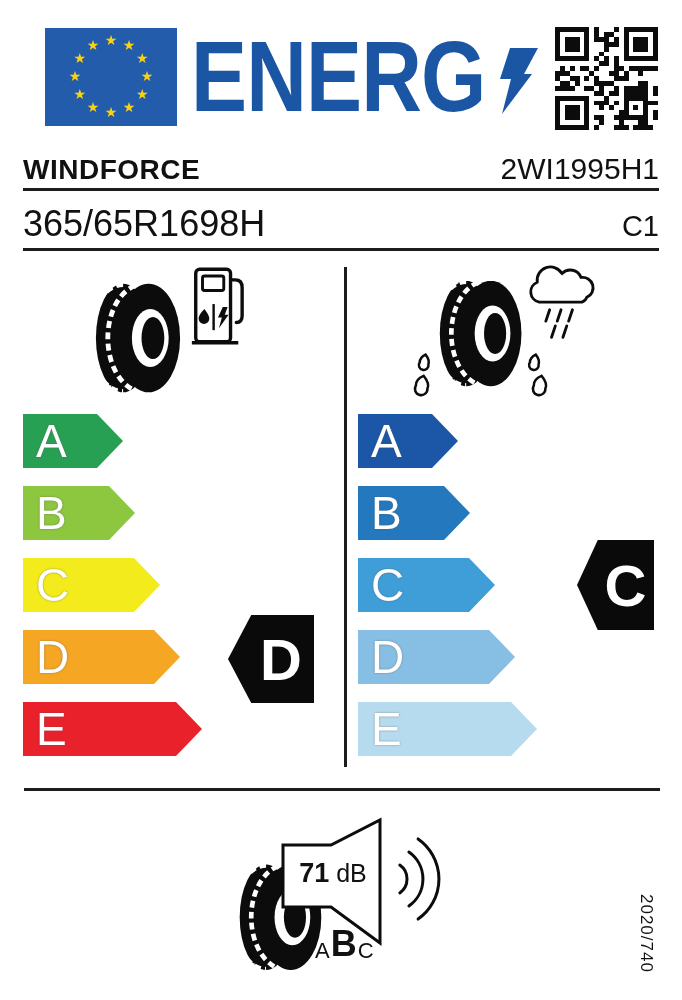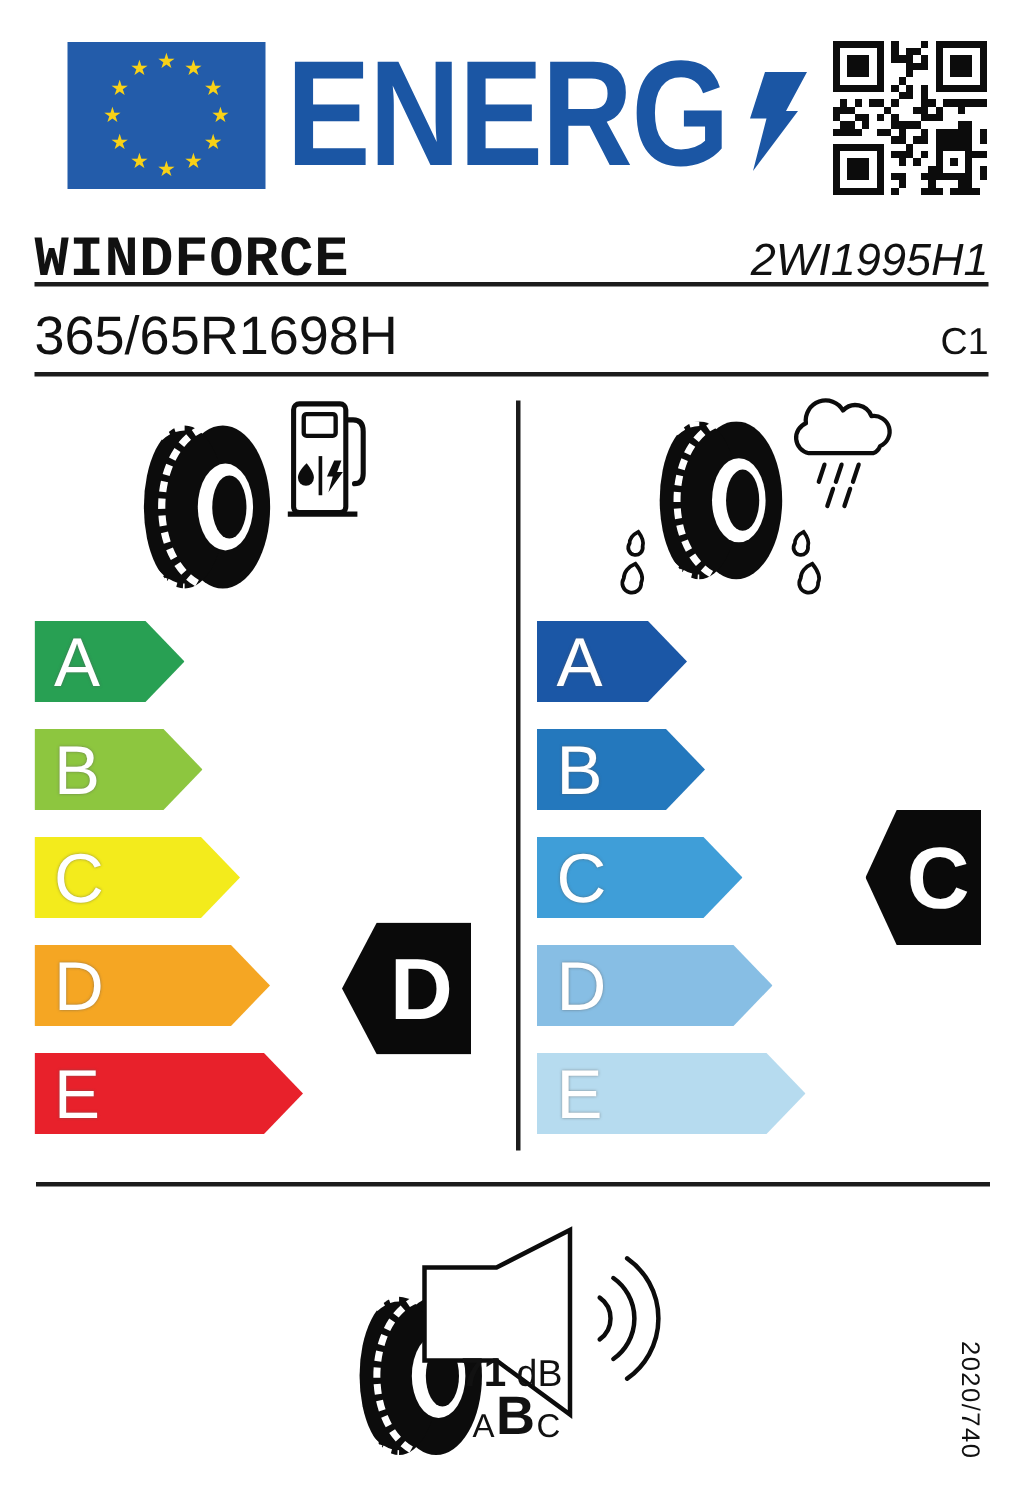--- a/index.html
+++ b/index.html
@@ -10,25 +10,25 @@
   .eu-flag{position:absolute;left:45px;top:28px;width:132px;height:98px;background:#235caa;}
   .eu-flag .star{position:absolute;color:#f8d117;font-size:14px;line-height:14px;width:14px;text-align:center;}
   .energ{position:absolute;left:191px;top:26px;font-size:100px;line-height:100px;font-weight:bold;
          color:#1b56a4;transform:scaleX(0.84);transform-origin:left top;letter-spacing:-1px;white-space:nowrap;}
   .bolt{position:absolute;left:498px;top:48px;}
   .qr{position:absolute;left:555px;top:27px;}
 
   
   .row{position:absolute;left:23px;right:23px;display:flex;justify-content:space-between;align-items:baseline;}
   .brand-row{top:152px;}
-  .brand-name{font-size:38px;font-weight:bold;letter-spacing:0.5px;font-family:Liberation Mono, monospace;}
-  .brand-model{font-size:30px;font-style:italic;}
+  .brand-name{font-size:28px;font-weight:bold;letter-spacing:0.5px;}
+  .brand-model{font-size:30px;}
   .size-row{top:203px;}
   .tire-size{font-size:36px;}
-  .tire-class{font-size:25px;}
+  .tire-class{font-size:29px;}
   .hr{position:absolute;left:23px;width:636px;height:3px;background:#1c1c1c;}
   .hr1{top:188px;} .hr2{top:248px;} .hr3{top:788px;left:24px;}
   .vdiv{position:absolute;left:344px;top:267px;width:3px;height:500px;background:#1c1c1c;}
 
   
   .tire-fuel{position:absolute;left:94px;top:281px;}
   .pump{position:absolute;left:188px;top:266px;}
   .tire-wet{position:absolute;left:412px;top:281px;}
   .cloud{position:absolute;left:524px;top:262px;}
 
@@ -41,21 +41,21 @@
   .arrow .ltr{color:#fff;font-size:46px;line-height:54px;padding-left:13px;
               text-shadow:0 0 2px rgba(90,90,90,.65);}
   .indicator{position:absolute;background:#0a0a0a;display:flex;align-items:center;justify-content:center;
              clip-path:polygon(27% 0,100% 0,100% 100%,27% 100%,0 50%);}
   .indicator .gltr{color:#fff;font-weight:bold;font-size:58px;padding-left:20px;}
   .ind-fuel{left:228px;top:615px;width:86px;height:88px;}
   .ind-wet{left:577px;top:540px;width:77px;height:90px;}
 
   
   .noise-svg{position:absolute;left:230px;top:815px;}
-  .noise-db{position:absolute;left:291px;top:900px;width:84px;text-align:right;font-size:25px;white-space:nowrap;}
+  .noise-db{position:absolute;left:291px;top:858px;width:84px;text-align:center;font-size:25px;white-space:nowrap;}
   .noise-db b{font-size:27px;}
   .noise-abc{position:absolute;left:315px;top:926px;display:flex;align-items:flex-end;line-height:1;}
   .noise-abc .s{font-size:22px;} .noise-abc .sel{font-size:36px;font-weight:bold;margin:0 1px;}
   .regulation{position:absolute;left:656px;top:894px;font-size:17px;letter-spacing:1px;
               transform:rotate(90deg);transform-origin:left top;white-space:nowrap;}
 </style>
 </head>
 <body>
 
 <div class="label">

